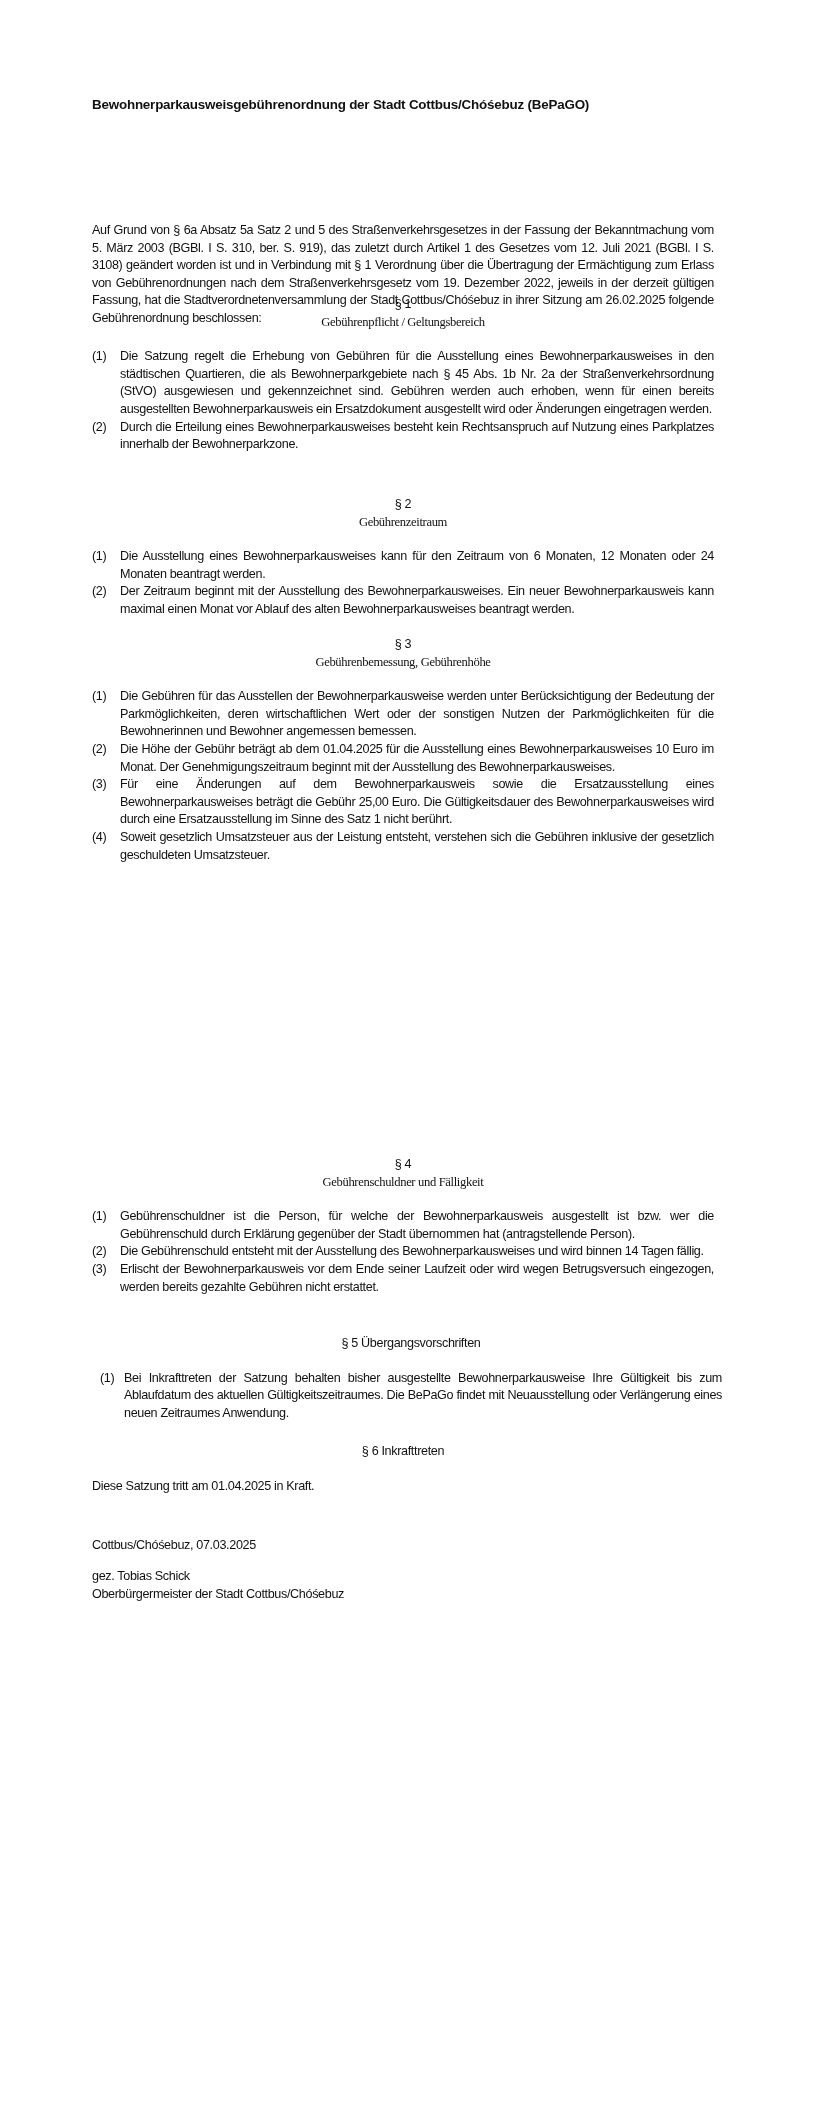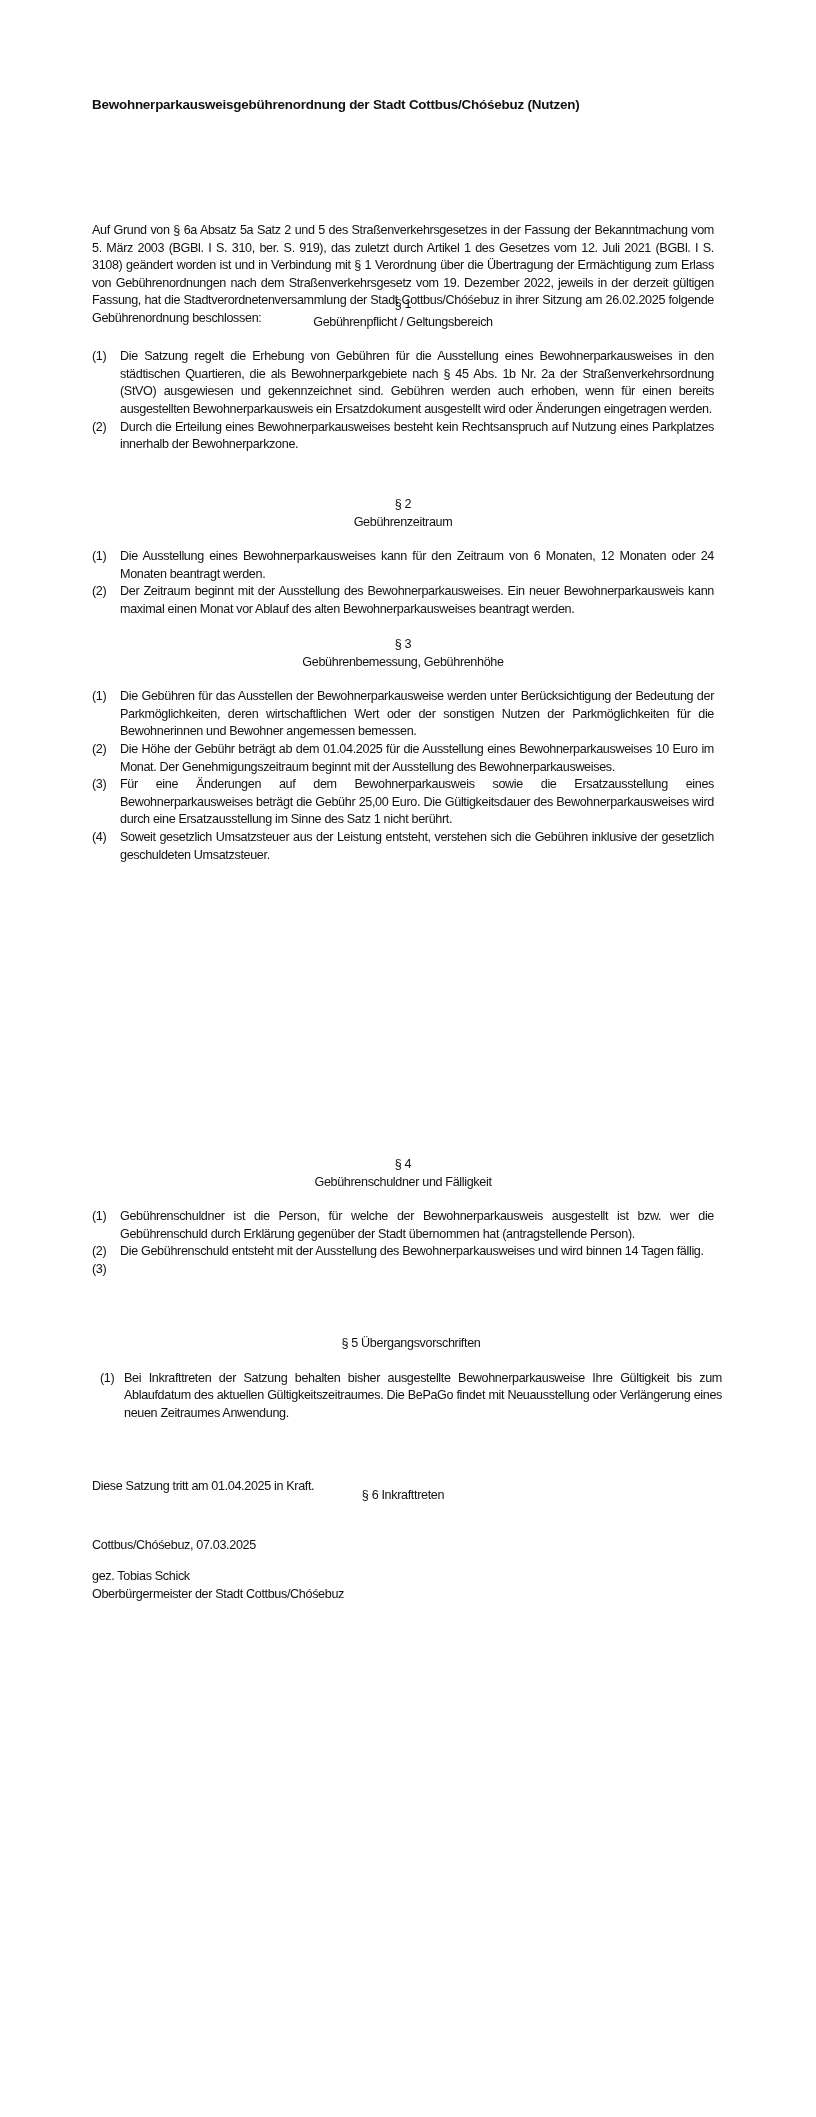--- a/index.html
+++ b/index.html
@@ -4,34 +4,34 @@
 <style>
   html, body { margin: 0; padding: 0; background: #ffffff; }
   body { width: 816px; height: 2117px; position: relative; overflow: hidden;
          font-family: "Liberation Sans", sans-serif; color: #111111; }
   .page { position: absolute; left: 92px; top: 0; width: 622px; font-size: 12.6px; line-height: 17.6px;
           letter-spacing: -0.35px; }
   .title { position: absolute; top: 96px; left: 0; font-weight: bold; font-size: 13.4px; letter-spacing: -0.2px; }
   .intro { position: absolute; top: 182px; left: 0; width: 622px; text-align: justify; margin-top: 40px; }
   .sec-head { text-align: center; width: 622px; }
   .sec-num { display: block; }
-  .sec-title { display: block; }
+  .sec-title { display: block; font-family: Liberation Serif, serif; }
   .list { margin: 0; padding: 0; list-style: none; }
   .list li { position: relative; padding-left: 28px; text-align: justify; }
   .list.narrow li { padding-left: 24px; }
   .list li .num { position: absolute; left: 0; top: 0; }
   .block { position: absolute; left: 0; width: 622px; }
   .plain { position: absolute; left: 0; }
 </style>
 </head>
 <body>
 
 <div class="page">
 
-  <div class="title">Bewohnerparkausweisgebührenordnung der Stadt Cottbus/Chóśebuz (Nutzen)</div>
+  <div class="title">Bewohnerparkausweisgebührenordnung der Stadt Cottbus/Chóśebuz (BePaGO)</div>
 
   <div class="intro">Auf Grund von § 6a Absatz 5a Satz 2 und 5 des Straßenverkehrsgesetzes in der Fassung der Bekanntmachung vom 5. März 2003 (BGBl. I S. 310, ber. S. 919), das zuletzt durch Artikel 1 des Gesetzes vom 12. Juli 2021 (BGBl. I S. 3108) geändert worden ist und in Verbindung mit § 1 Verordnung über die Übertragung der Ermächtigung zum Erlass von Gebührenordnungen nach dem Straßenverkehrsgesetz vom 19. Dezember 2022, jeweils in der derzeit gültigen Fassung, hat die Stadtverordnetenversammlung der Stadt Cottbus/Chóśebuz in ihrer Sitzung am 26.02.2025 folgende Gebührenordnung beschlossen:</div>
 
   <div class="block" style="top:296px;">
     <div class="sec-head">
       <span class="sec-num">§ 1</span>
       <span class="sec-title">Gebührenpflicht / Geltungsbereich</span>
     </div>
     <ul class="list" style="margin-top:17px;">
       <li><span class="num">(1)</span><span>Die Satzung regelt die Erhebung von Gebühren für die Ausstellung eines Bewohnerparkausweises in den städtischen Quartieren, die als Bewohnerparkgebiete nach § 45 Abs. 1b Nr. 2a der Straßenverkehrsordnung (StVO) ausgewiesen und gekennzeichnet sind. Gebühren werden auch erhoben, wenn für einen bereits ausgestellten Bewohnerparkausweis ein Ersatzdokument ausgestellt wird oder Änderungen eingetragen werden.</span></li>
@@ -64,32 +64,32 @@
   </div>
 
   <div class="block" style="top:1156px;">
     <div class="sec-head">
       <span class="sec-num">§ 4</span>
       <span class="sec-title">Gebührenschuldner und Fälligkeit</span>
     </div>
     <ul class="list" style="margin-top:17px;">
       <li><span class="num">(1)</span><span>Gebührenschuldner ist die Person, für welche der Bewohnerparkausweis ausgestellt ist bzw. wer die Gebührenschuld durch Erklärung gegenüber der Stadt übernommen hat (antragstellende Person).</span></li>
       <li><span class="num">(2)</span><span>Die Gebührenschuld entsteht mit der Ausstellung des Bewohnerparkausweises und wird binnen 14 Tagen fällig.</span></li>
-      <li><span class="num">(3)</span></li>
+      <li><span class="num">(3)</span><span>Erlischt der Bewohnerparkausweis vor dem Ende seiner Laufzeit oder wird wegen Betrugsversuch eingezogen, werden bereits gezahlte Gebühren nicht erstattet.</span></li>
     </ul>
   </div>
 
   <div class="block" style="top:1335px;margin-left:8px;">
     <div class="sec-head">§ 5 Übergangsvorschriften</div>
     <ul class="list narrow" style="margin-top:17px;">
       <li><span class="num">(1)</span><span>Bei Inkrafttreten der Satzung behalten bisher ausgestellte Bewohnerparkausweise Ihre Gültigkeit bis zum Ablaufdatum des aktuellen Gültigkeitszeitraumes. Die BePaGo findet mit Neuausstellung oder Verlängerung eines neuen Zeitraumes Anwendung.</span></li>
     </ul>
   </div>
 
-  <div class="block" style="top:1443px;margin-top:44px;">
+  <div class="block" style="top:1443px;">
     <div class="sec-head">§ 6 Inkrafttreten</div>
   </div>
   <div class="plain" style="top:1478px;">Diese Satzung tritt am 01.04.2025 in Kraft.</div>
 
   <div class="plain" style="top:1514px;margin-top:23px;">Cottbus/Chóśebuz, 07.03.2025</div>
 
   <div class="plain" style="top:1568px;">
     <div>gez. Tobias Schick</div>
     <div>Oberbürgermeister der Stadt Cottbus/Chóśebuz</div>
   </div>

